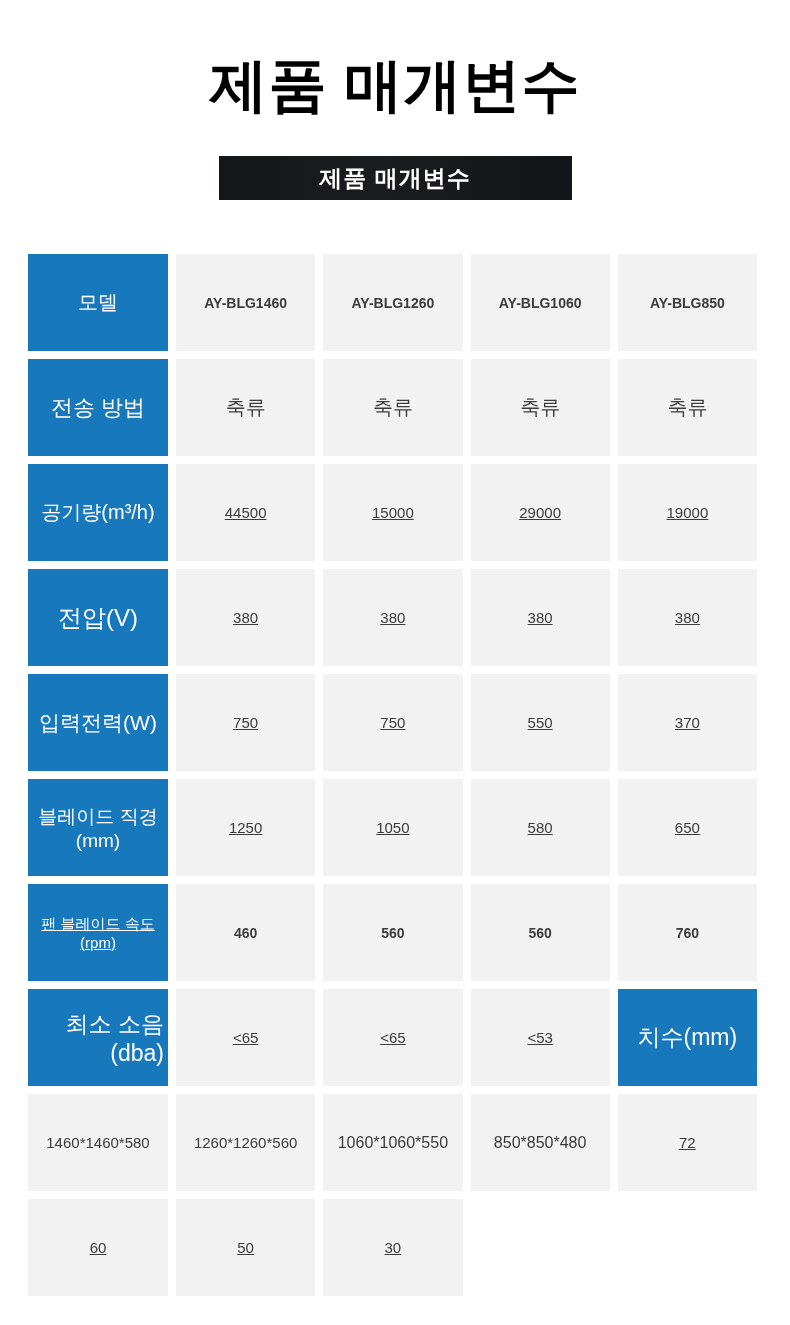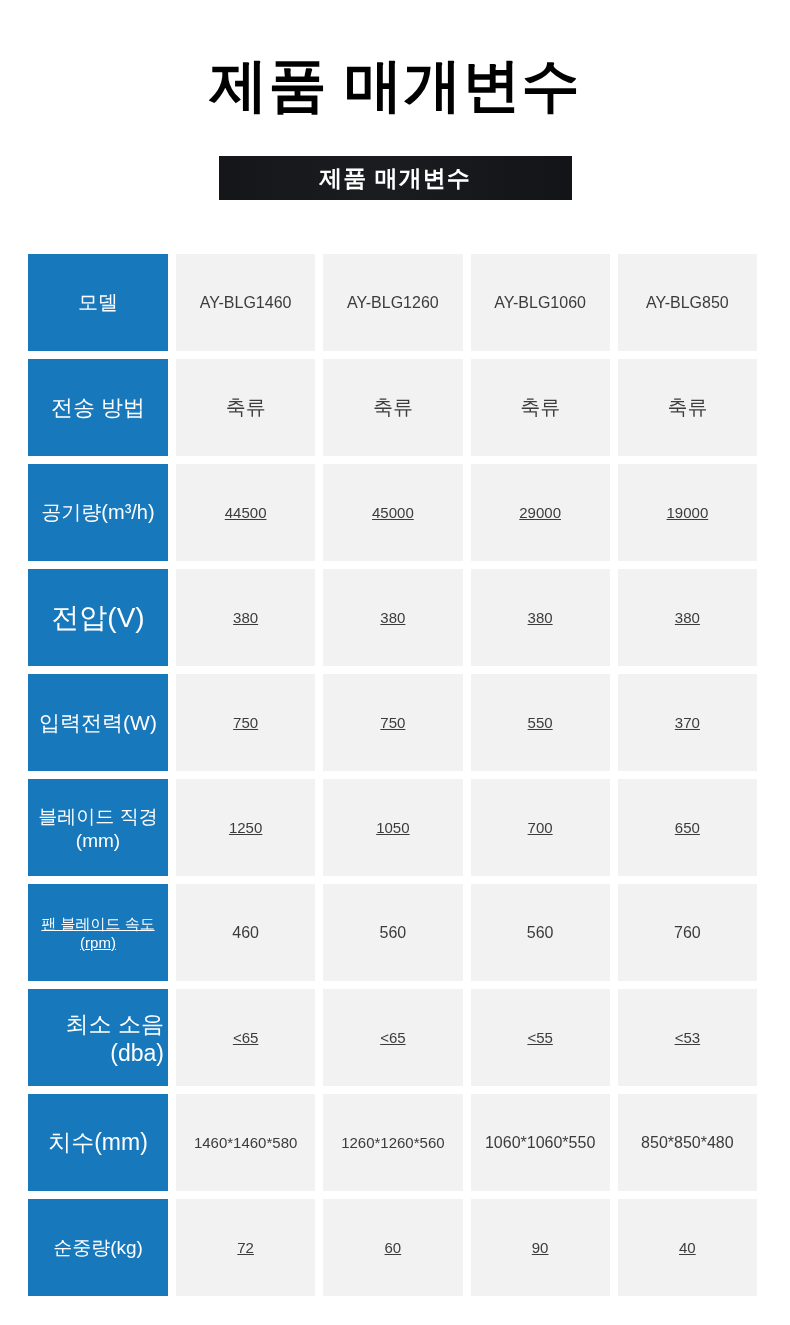--- a/index.html
+++ b/index.html
@@ -60,30 +60,30 @@
   .value-cell {
     background: #f2f2f2;
     color: #3c3c3c;
     display: flex;
     align-items: center;
     justify-content: center;
     text-align: center;
     padding: 0 2px;
     box-sizing: border-box;
   }
-  .f14 { font-size: 16px; }
+  .f14 { font-size: 14px; font-weight: bold; }
   .f15 { font-size: 15px; text-decoration: underline; }
   .f16 { font-size: 16px; }
   .f17 { font-size: 15px; }
   .f19 { font-size: 19px; }
   .f20 { font-size: 20px; }
   .f21 { font-size: 21px; }
   .f22 { font-size: 22px; }
   .f23 { font-size: 23px; text-align: right; }
-  .f26 { font-size: 28px; }
+  .f26 { font-size: 24px; }
 </style>
 </head>
 <body>
 
 <div class="page">
 
   <h1 class="main-title">제품 매개변수</h1>
 
   <div class="banner">
     <span>제품 매개변수</span>
@@ -98,60 +98,58 @@
     <div class="value-cell f14">AY-BLG850</div>
 
     <div class="label-cell f22">전송 방법</div>
     <div class="value-cell f20">축류</div>
     <div class="value-cell f20">축류</div>
     <div class="value-cell f20">축류</div>
     <div class="value-cell f20">축류</div>
 
     <div class="label-cell f20">공기량(m³/h)</div>
     <div class="value-cell f15">44500</div>
-    <div class="value-cell f15">45000</div>
+    <div class="value-cell f15">15000</div>
     <div class="value-cell f15">29000</div>
     <div class="value-cell f15">19000</div>
 
     <div class="label-cell f26">전압(V)</div>
     <div class="value-cell f15">380</div>
     <div class="value-cell f15">380</div>
     <div class="value-cell f15">380</div>
     <div class="value-cell f15">380</div>
 
     <div class="label-cell f21">입력전력(W)</div>
     <div class="value-cell f15">750</div>
     <div class="value-cell f15">750</div>
     <div class="value-cell f15">550</div>
     <div class="value-cell f15">370</div>
 
     <div class="label-cell f19">블레이드 직경(mm)</div>
     <div class="value-cell f15">1250</div>
     <div class="value-cell f15">1050</div>
-    <div class="value-cell f15">700</div>
+    <div class="value-cell f15">580</div>
     <div class="value-cell f15">650</div>
 
     <div class="label-cell f15">팬 블레이드 속도(rpm)</div>
     <div class="value-cell f14">460</div>
     <div class="value-cell f14">560</div>
     <div class="value-cell f14">560</div>
     <div class="value-cell f14">760</div>
 
     <div class="label-cell f23">최소 소음(dba)</div>
     <div class="value-cell f15">&lt;65</div>
     <div class="value-cell f15">&lt;65</div>
-    <div class="value-cell f15">&lt;55</div>
     <div class="value-cell f15">&lt;53</div>
 
     <div class="label-cell f23">치수(mm)</div>
     <div class="value-cell f17">1460*1460*580</div>
     <div class="value-cell f17">1260*1260*560</div>
     <div class="value-cell f16">1060*1060*550</div>
     <div class="value-cell f16">850*850*480</div>
 
-    <div class="label-cell f19">순중량(kg)</div>
     <div class="value-cell f15">72</div>
     <div class="value-cell f15">60</div>
-    <div class="value-cell f15">90</div>
-    <div class="value-cell f15">40</div>
+    <div class="value-cell f15">50</div>
+    <div class="value-cell f15">30</div>
 
   </div>
 </div>
 
 </body></html>

